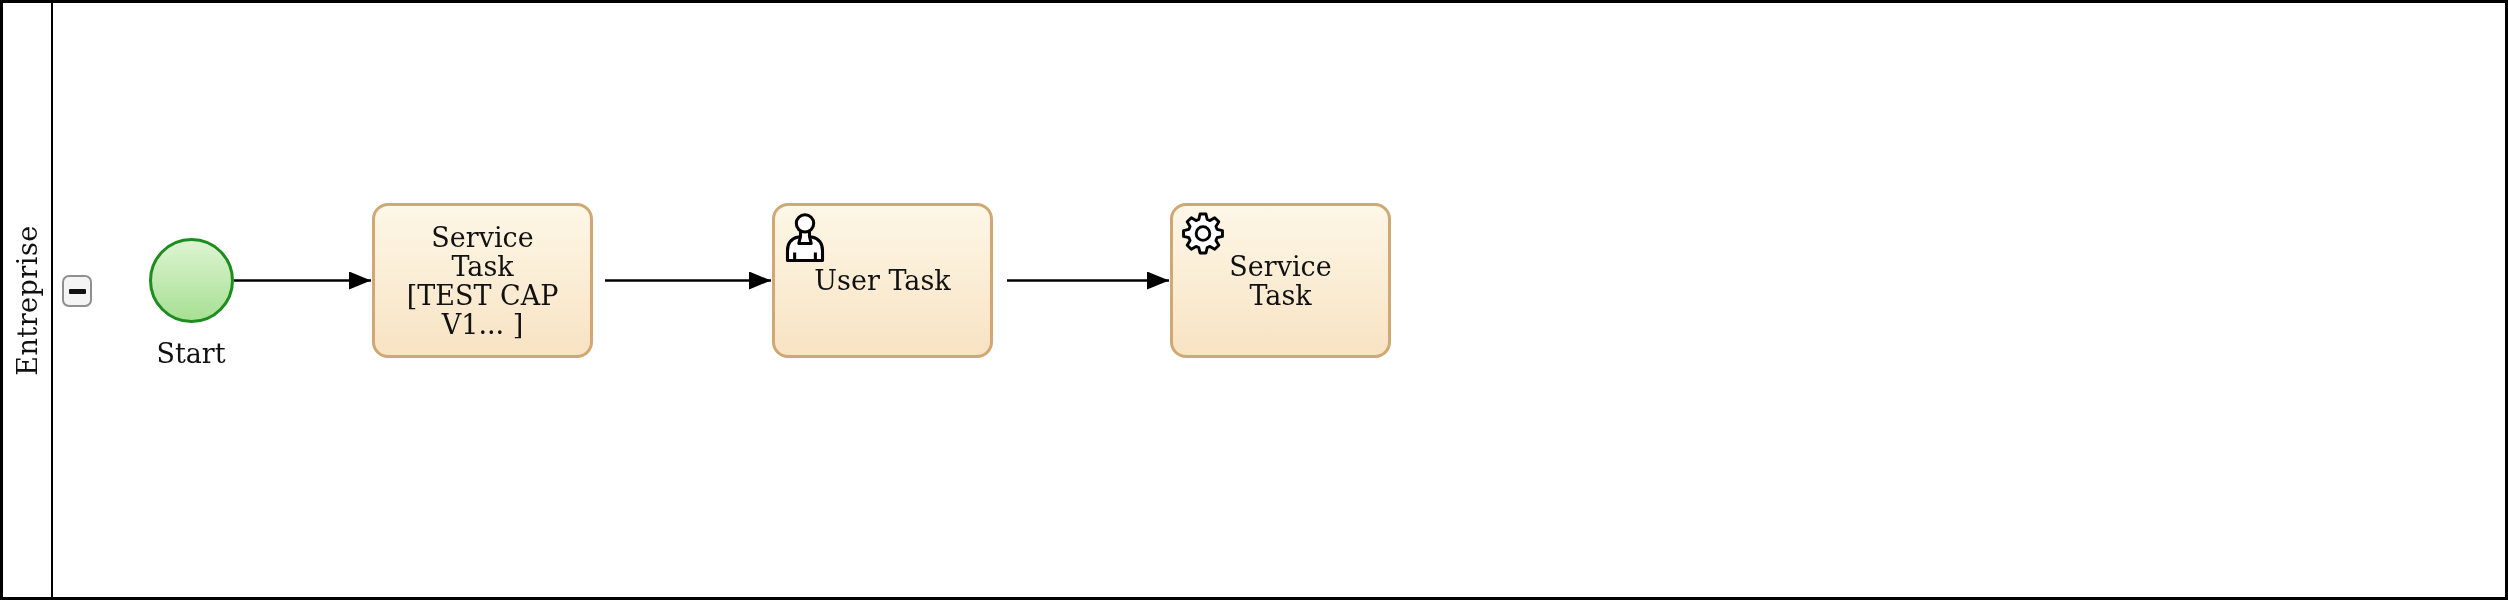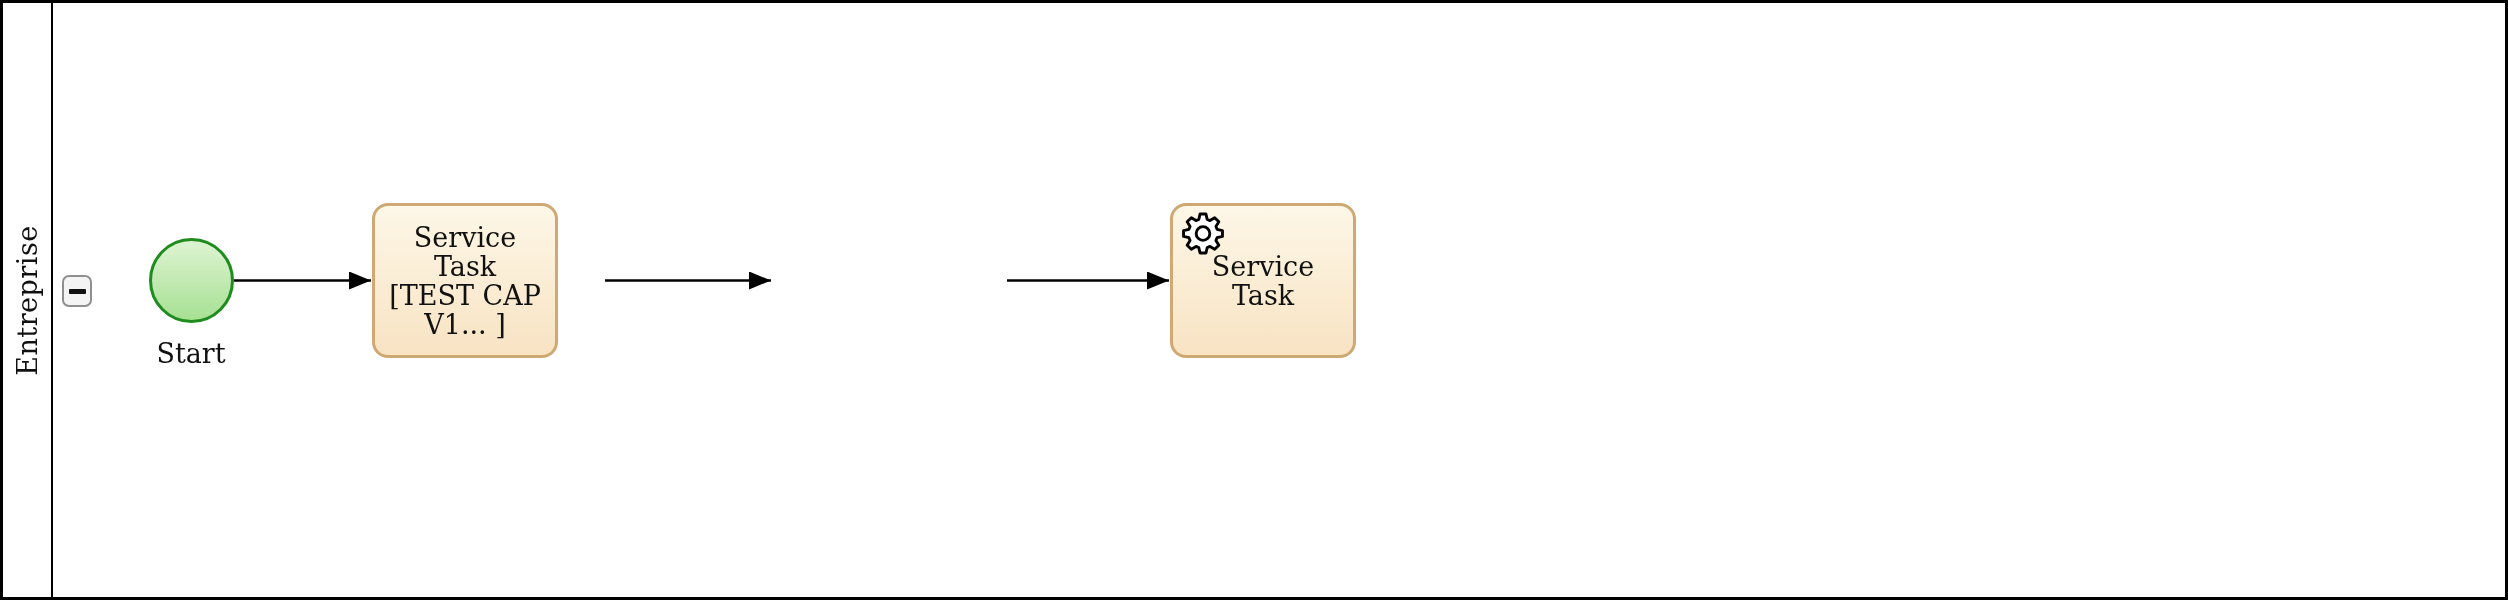--- a/index.html
+++ b/index.html
@@ -55,21 +55,21 @@
     border-radius:50%;
     background:linear-gradient(180deg,var(--event-fill-top,#ddf4d2),var(--event-fill-bottom,#a7e093));
   }
   .start-label{
     position:absolute;left:128px;top:336px;width:120px;
     text-align:center;
     font-size:27px;line-height:29px;
   }
   .task{
     position:absolute;top:200px;
-    width:186px;height:155px;
+    width:221px;height:155px;
     box-sizing:border-box;
     border:3px solid var(--task-border,#cfa873);
     border-radius:16px;
     background:linear-gradient(180deg,var(--task-fill-top,#fdf7e7) 0%,var(--task-fill-bottom,#f8e3c3) 100%);
     display:flex;align-items:center;justify-content:center;
   }
   .task-1{left:369px;}
   .task-2{left:769px;}
   .task-3{left:1167px;}
   .task-label{
@@ -115,20 +115,29 @@
     <div class="start-event"></div>
     <div class="start-label">Start</div>
 
     <div class="task task-1">
       <span class="task-label">Service
 Task
 [TEST CAP
 V1... ]</span>
     </div>
 
+    <div class="task task-2">
+      <svg class="task-icon" width="42" height="52" viewBox="0 0 30 37">
+        <path d="M2.5 36 L2.5 29 Q2.5 21 10 19.2 L11.8 18.6 L11.8 15.2 L18.2 15.2 L18.2 18.6 L20 19.2 Q27.5 21 27.5 29 L27.5 36 Z" fill="#fff" stroke="#000" stroke-width="2.2" stroke-linejoin="round"></path>
+        <path d="M11.8 18.6 L10.6 23.8 L19.4 23.8 L18.2 18.6" fill="none" stroke="#000" stroke-width="2.2" stroke-linejoin="round"></path>
+        <path d="M7.6 36 L7.6 30.2 M22.4 36 L22.4 30.2" fill="none" stroke="#000" stroke-width="2.2"></path>
+        <circle cx="15" cy="9.5" r="6.2" fill="#fff" stroke="#000" stroke-width="2.2"></circle>
+      </svg>
+      <span class="task-label">User Task</span>
+    </div>
 
     <div class="task task-3">
       <svg class="task-icon" width="42" height="47" viewBox="0 0 32 34">
         <path id="gear-body" d="M12.80 6.27 L13.76 2.17 L18.24 2.17 L19.20 6.27 L21.32 7.15 L24.90 4.93 L28.07 8.10 L25.85 11.68 L26.73 13.80 L30.83 14.76 L30.83 19.24 L26.73 20.20 L25.85 22.32 L28.07 25.90 L24.90 29.07 L21.32 26.85 L19.20 27.73 L18.24 31.83 L13.76 31.83 L12.80 27.73 L10.68 26.85 L7.10 29.07 L3.93 25.90 L6.15 22.32 L5.27 20.20 L1.17 19.24 L1.17 14.76 L5.27 13.80 L6.15 11.68 L3.93 8.10 L7.10 4.93 L10.68 7.15 Z" fill="#fff" stroke="#000" stroke-width="2.2" stroke-linejoin="round"></path>
         <circle cx="16" cy="17" r="5.2" fill="#fff" stroke="#000" stroke-width="2.2"></circle>
       </svg>
       <span class="task-label">Service
 Task</span>
     </div>
 

